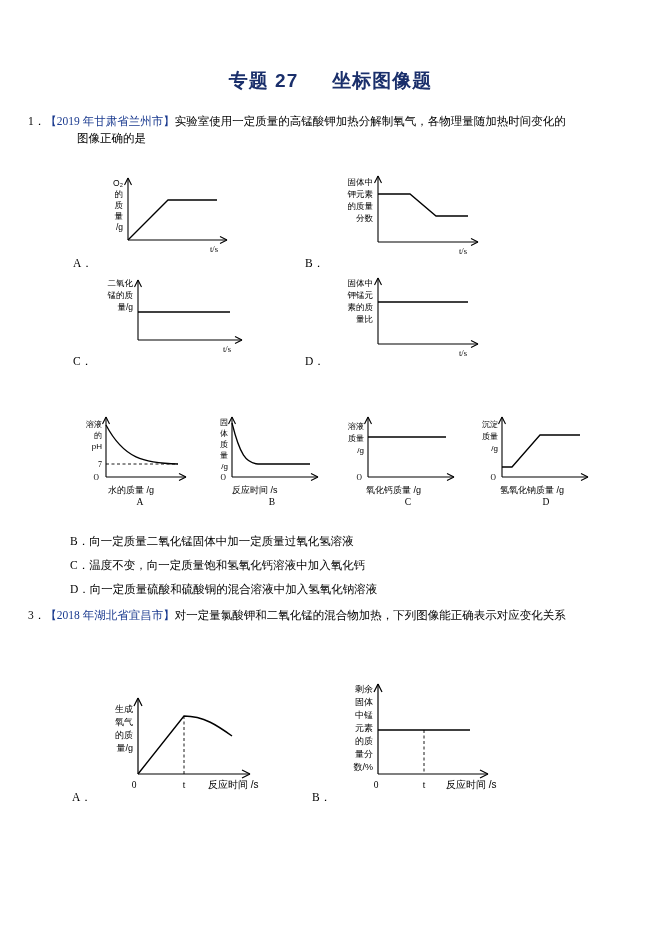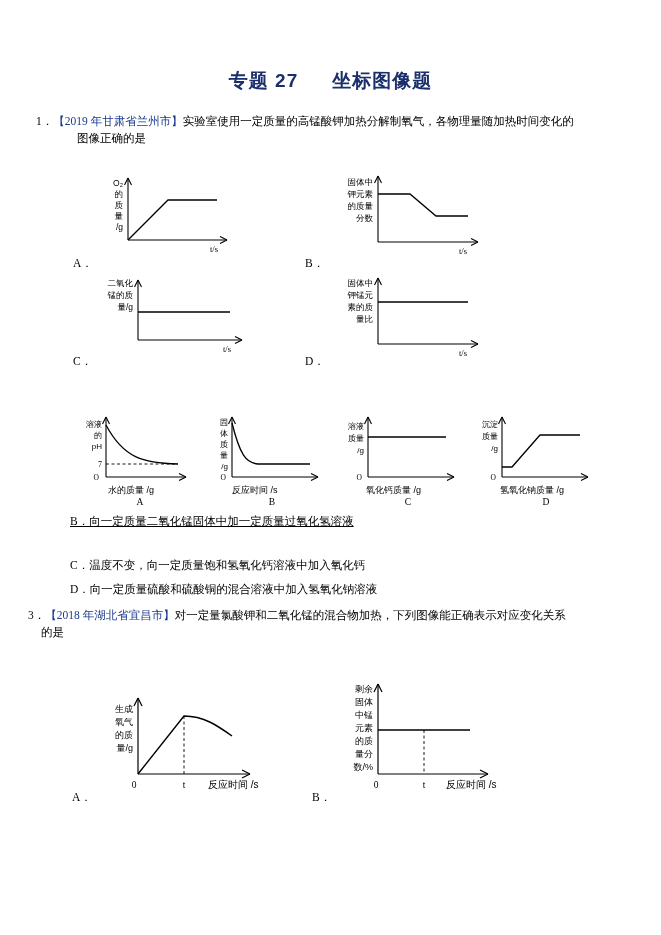--- a/index.html
+++ b/index.html
@@ -33,21 +33,21 @@
 </style>
 </head>
 <body>
 
 <div class="page">
 
   <div class="title">
     <span>专题 27</span><span class="sp"></span><span>坐标图像题</span>
   </div>
 
-  <div class="qline" style="left:36px;top:113px;width:612px;">
+  <div class="qline" style="left:28px;top:113px;width:612px;">
     <span class="qnum">1．</span><span class="blue">【2019 年甘肃省兰州市】</span><span>实验室使用一定质量的高锰酸钾加热分解制氧气，各物理量随加热时间变化的</span>
   </div>
   <div class="qline" style="left:41px;top:130px;width:600px;margin-left:36px;">
     <span>图像正确的是</span>
   </div>
 
   <div class="fig" style="left:82px;top:170px;">
     <svg width="180" height="85" viewBox="0 0 180 85">
       <g stroke="#000" stroke-width="1.1" fill="none">
         <line x1="46" y1="8" x2="46" y2="70"></line>
@@ -189,29 +189,26 @@
       </g>
       <text x="38" y="16" font-size="8" text-anchor="end" font-family="Liberation Sans, sans-serif">沉淀</text>
       <text x="38" y="28" font-size="8" text-anchor="end" font-family="Liberation Sans, sans-serif">质量</text>
       <text x="38" y="40" font-size="8" text-anchor="end" font-family="Liberation Sans, sans-serif">/g</text>
       <text x="36" y="69" font-size="7.5" text-anchor="end" font-family="Liberation Serif, serif">O</text>
       <text x="40" y="82" font-size="9" font-family="Liberation Sans, sans-serif">氢氧化钠质量 /g</text>
       <text x="86" y="94" font-size="9.5" text-anchor="middle" font-family="Liberation Serif, serif">D</text>
     </svg>
   </div>
 
-  <div class="choice" style="left:70px;top:512px;text-decoration:underline;">B．向一定质量二氧化锰固体中加一定质量过氧化氢溶液</div>
+  <div class="choice" style="left:70px;top:532px;">B．向一定质量二氧化锰固体中加一定质量过氧化氢溶液</div>
   <div class="choice" style="left:70px;top:580px;">D．向一定质量硫酸和硫酸铜的混合溶液中加入氢氧化钠溶液</div>
   <div class="choice" style="left:70px;top:556px;">C．温度不变，向一定质量饱和氢氧化钙溶液中加入氧化钙</div>
 
   <div class="qline" style="left:28px;top:607px;width:616px;">
     <span class="qnum">3．</span><span class="blue">【2018 年湖北省宜昌市】</span><span>对一定量氯酸钾和二氧化锰的混合物加热，下列图像能正确表示对应变化关系</span>
-  </div>
-  <div class="qline" style="left:41px;top:624px;width:600px;">
-    <span>的是</span>
   </div>
 
   <div class="fig" style="left:80px;top:680px;">
     <svg width="225" height="120" viewBox="0 0 225 120">
       <g stroke="#000" stroke-width="1.2" fill="none">
         <line x1="58" y1="18" x2="58" y2="94"></line>
         <line x1="58" y1="94" x2="170" y2="94"></line>
         <path d="M58,18 l-4,8 M58,18 l4,8"></path>
         <path d="M170,94 l-8,-4 M170,94 l-8,4"></path>
         <path d="M58,94 L104,36 C124,36 138,46 152,56" stroke-width="1.4"></path>

